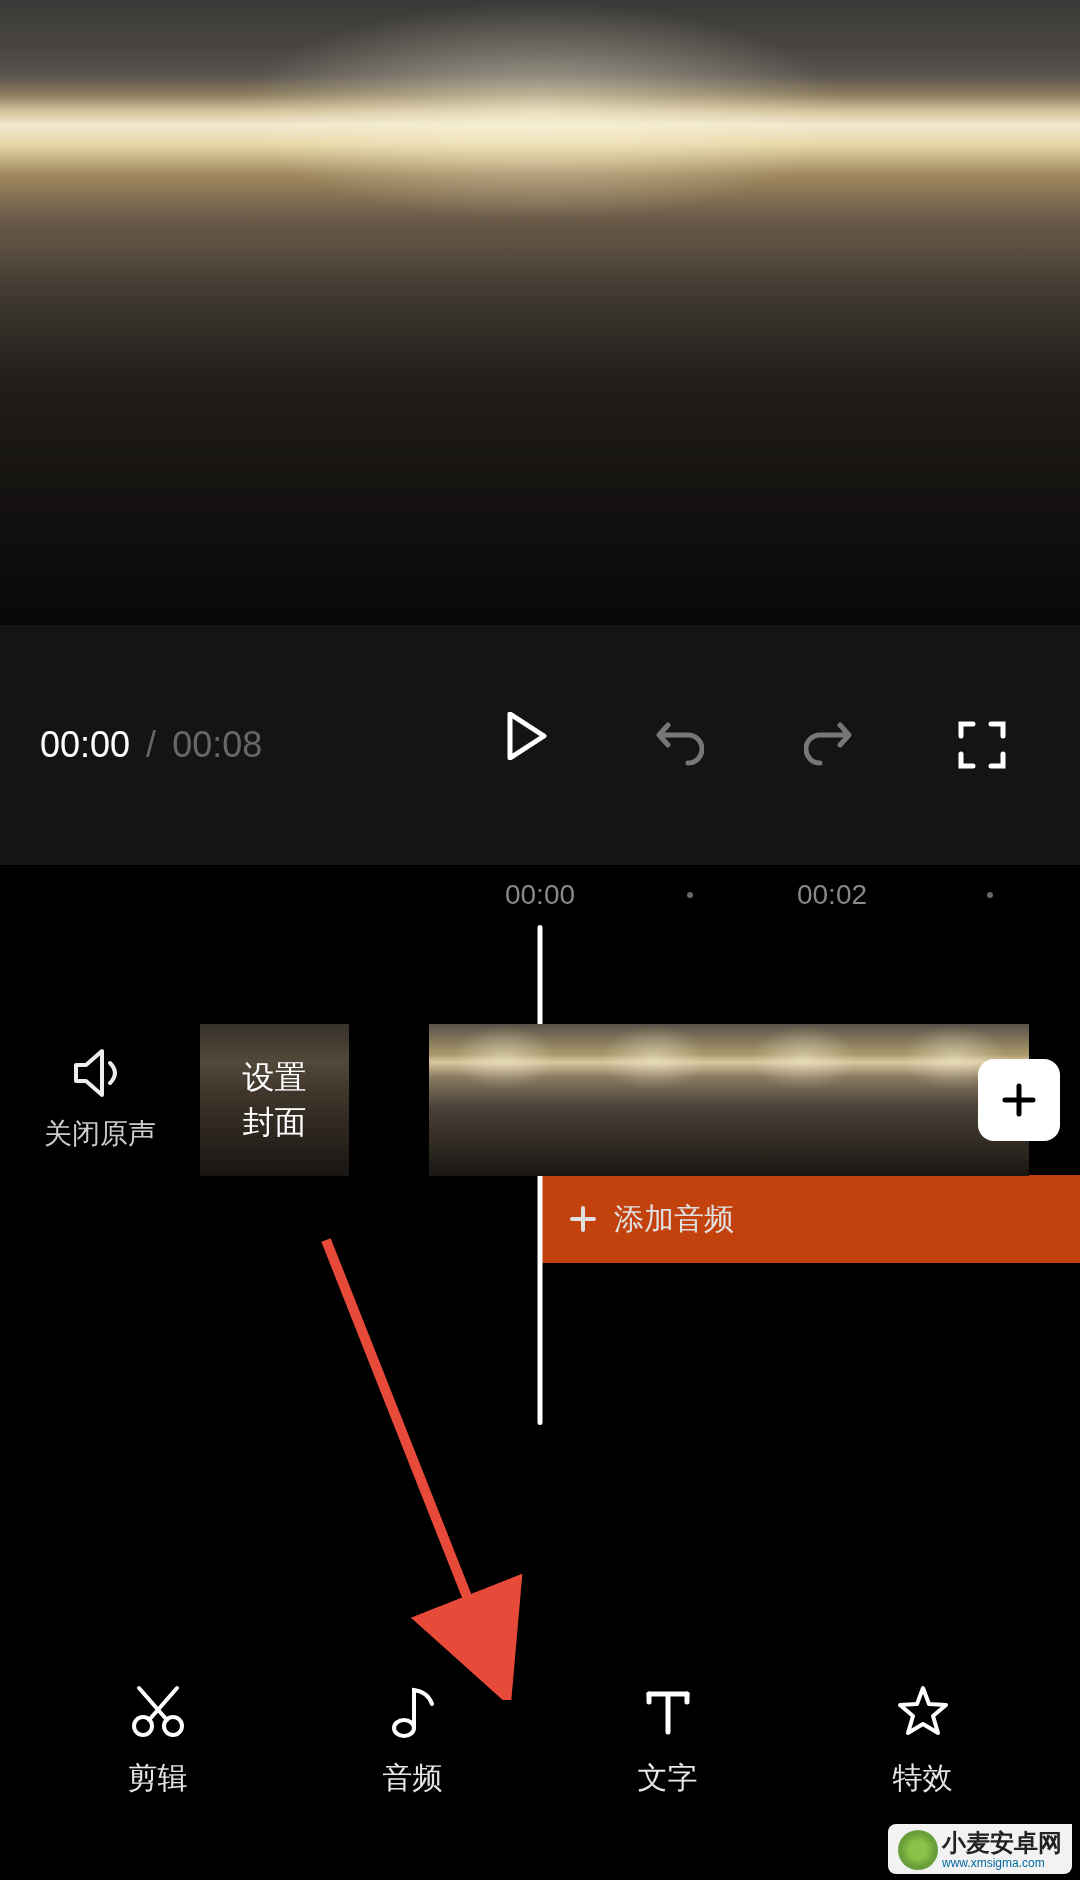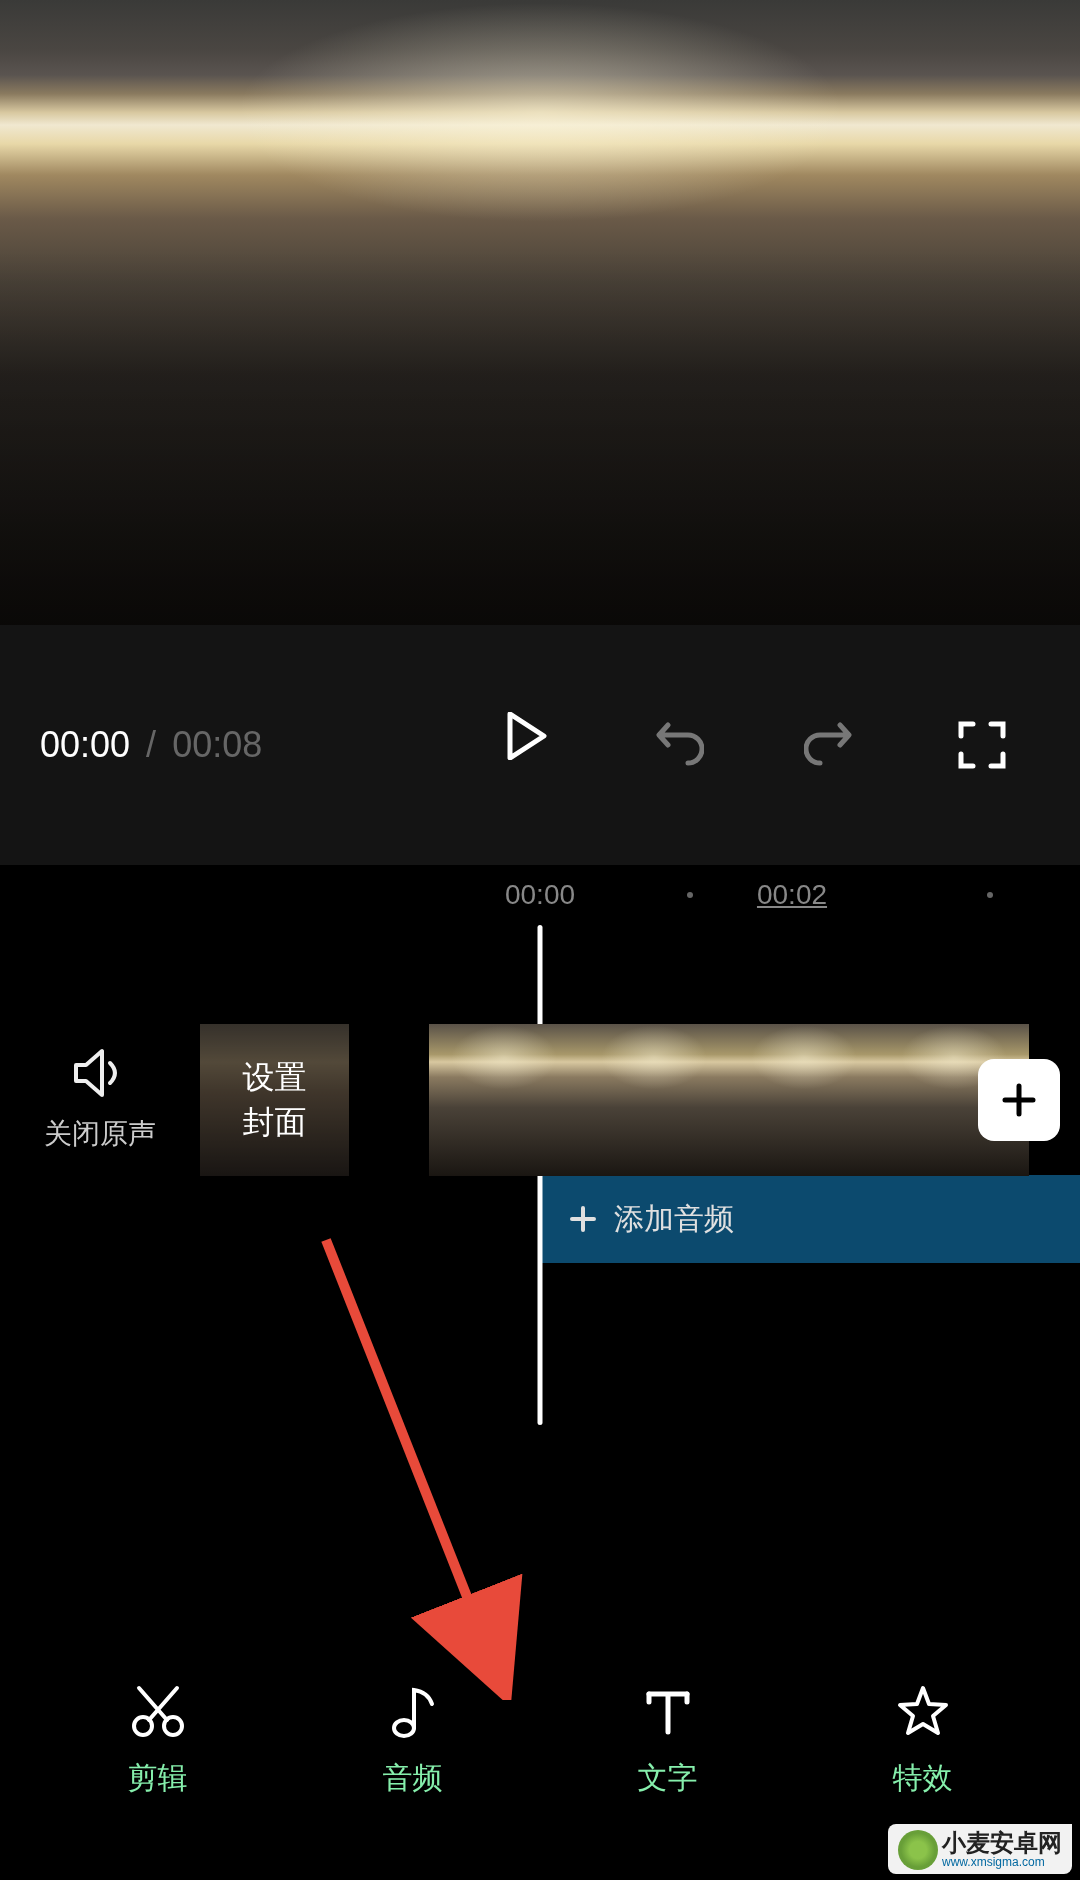--- a/index.html
+++ b/index.html
@@ -140,21 +140,21 @@
       display: flex;
       align-items: center;
       justify-content: center;
       top: 50%;
       transform: translateY(-50%);
     }
     .audio-track {
       margin-left: 540px;
       margin-top: 0;
       height: 88px;
-      background: #0c4a6e;
+      background: #c2410c;
       display: flex;
       align-items: center;
       padding-left: 28px;
       gap: 16px;
       font-size: 30px;
       color: #e0e0e0;
       width: 540px;
     }
     .bottom-toolbar {
       position: absolute;
@@ -167,33 +167,34 @@
       padding: 0 30px;
     }
     .tool-item {
       display: flex;
       flex-direction: column;
       align-items: center;
       gap: 16px;
       width: 140px;
     }
     .tool-icon { width: 62px; height: 62px; display: flex; align-items: center; justify-content: center;}
-    .tool-label { font-size: 30px; color: #86efac; }
+    .tool-label { font-size: 30px; color: #e5e5e5; }
     .annotation-arrow {
       position: absolute;
       left: 316px;
       top: 1230px;
       pointer-events: none;
       z-index: 100;
     }
     .watermark {
       position: absolute;
       bottom: 6px;
       right: 8px;
       display: flex;
+      align-items: center;
       gap: 4px;
       background: rgba(255,255,255,0.95);
       padding: 6px 10px 4px;
       border-radius: 8px 0 8px 8px;
     }
     .watermark-logo { width: 40px; height: 40px; background: radial-gradient(circle, #8bc34a 30%, #689f38 60%); border-radius: 50%; position: relative;}
     .watermark-text { display: flex; flex-direction: column; line-height: 1.1;}
     .watermark-main { font-size: 24px; font-weight: 600; color: #222;}
     .watermark-sub { font-size: 12px; color: #0369a1;}
     svg { display: block; }
@@ -233,21 +234,21 @@
           <path d="M4 16 V4 H16 M34 4 H46 V16 M46 34 V46 H34 M16 46 H4 V34" fill="none" stroke="#fff" stroke-width="5" stroke-linecap="round"></path>
         </svg>
       </div>
     </div>
   </div>
 </div>
 
 <div class="timeline-area">
   <div class="ruler" id="ruler">
       <span class="ruler-tick" style="left: 540px;">00:00</span>
-      <span class="ruler-tick" style="left: 792px; text-decoration: underline;">00:02</span>
+      <span class="ruler-tick" style="left: 832px;">00:02</span>
       <span class="ruler-dot" style="left: 690px;"></span>
       <span class="ruler-dot" style="left: 990px;"></span>
     </div>
   <div class="playhead"></div>
 
   <div class="track-row">
     <div class="mute-btn">
       <svg width="56" height="52" viewBox="0 0 56 52">
         <path d="M4 18 H14 L30 4 V48 L14 34 H4 Z" fill="none" stroke="#eee" stroke-width="4" stroke-linejoin="round"></path>
         <path d="M38 16 Q48 26 38 36" fill="none" stroke="#eee" stroke-width="4" stroke-linecap="round"></path>

